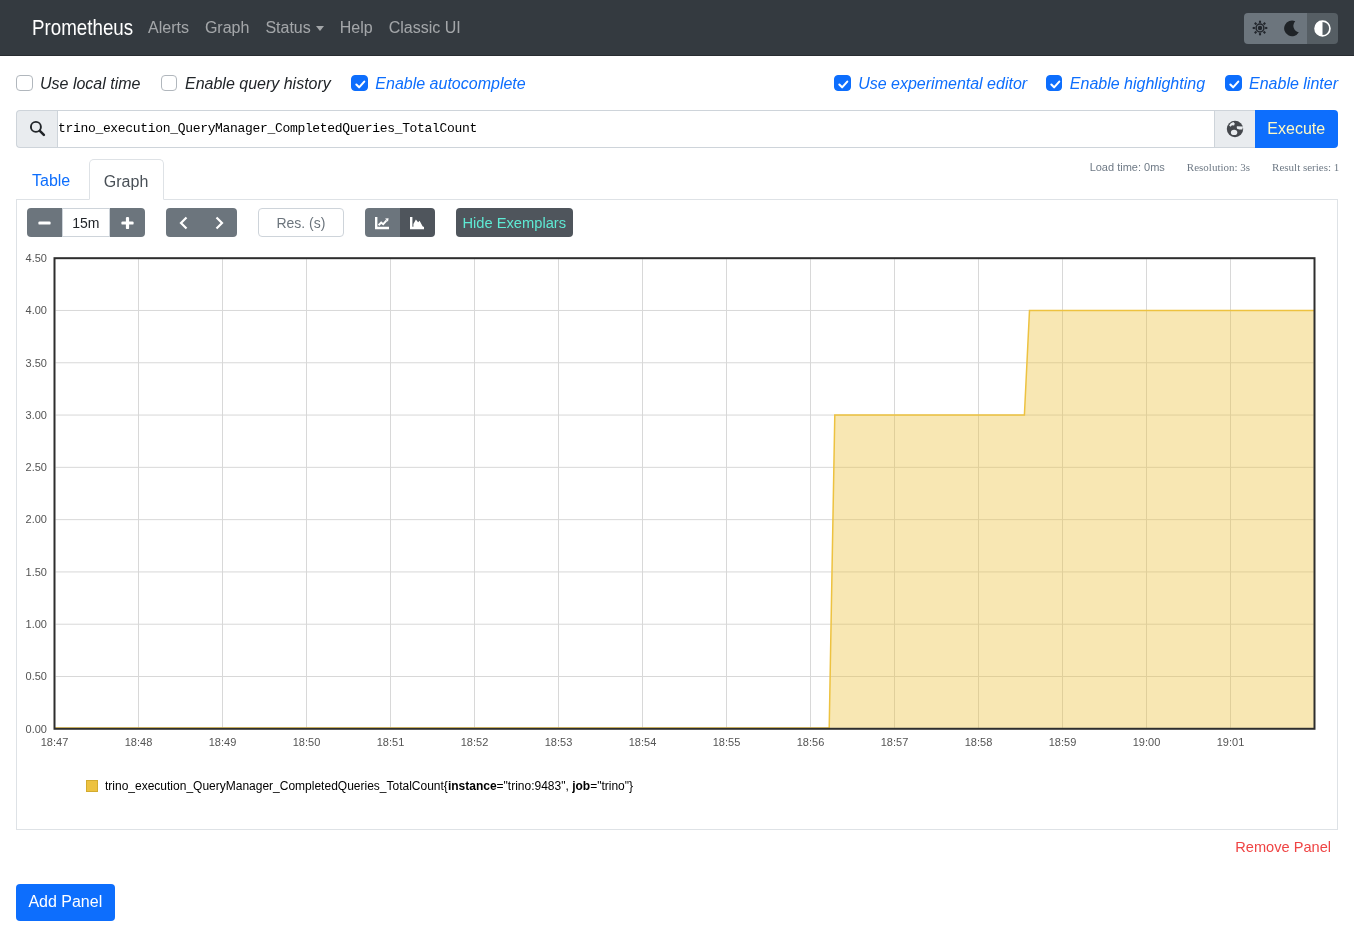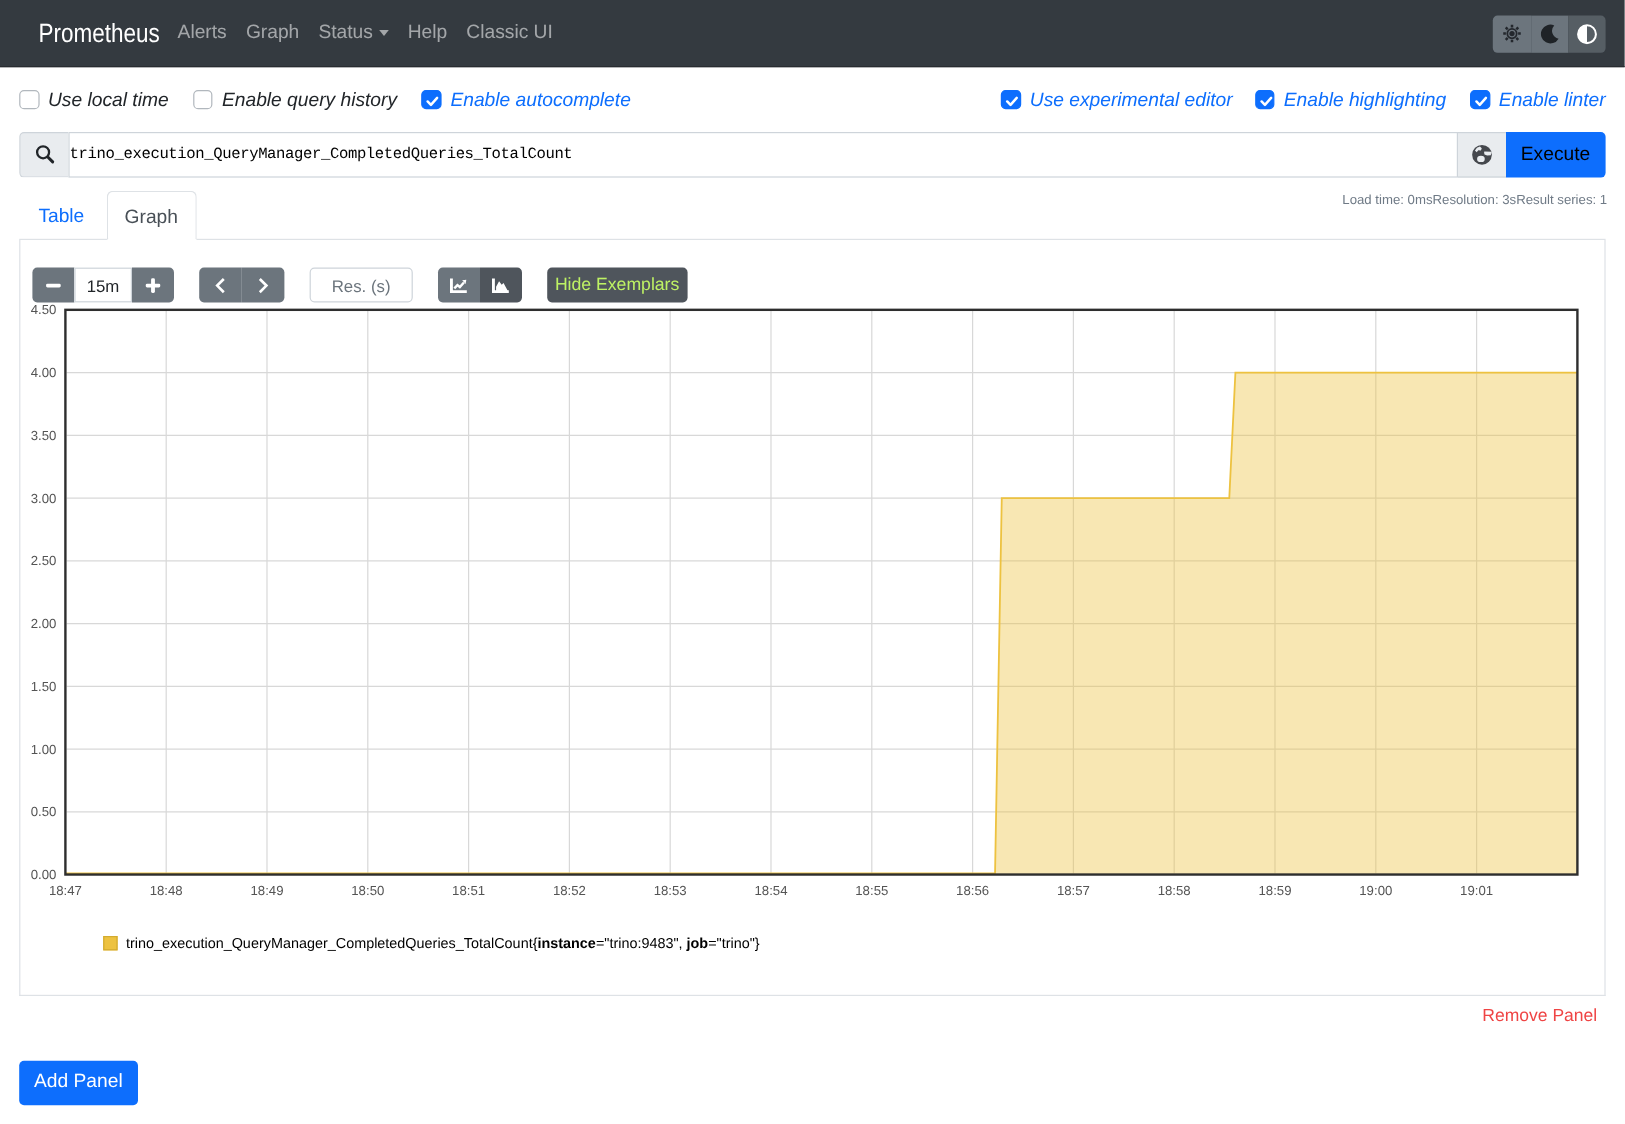--- a/index.html
+++ b/index.html
@@ -31,44 +31,44 @@
 .chk.blue label { color:#0d6efd; }
 .spacer { margin-left:auto; }
 
 .qrow { position:absolute; left:16px; right:16px; top:110px; height:37.5px; display:flex; }
 .qaddon { width:41px; background:#e9ecef; border:1px solid #ced4da;
   display:flex; align-items:center; justify-content:center; flex:none; }
 .qaddon.l { border-radius:4px 0 0 4px; border-right:none; }
 .qaddon.r { border-radius:0; border-left:none; border-right:none; width:40px; }
 .qinput { flex:1; border:1px solid #ced4da; background:#fff; display:flex; align-items:center;
   font-family:"Liberation Mono", monospace; font-size:13px; letter-spacing:-0.32px; color:#000; }
-.execbtn { width:83.5px; background:#0d6efd; color:#000000; font-size:16px; border-radius:0 4px 4px 0;
+.execbtn { width:83.5px; background:#0d6efd; color:#fef9c3; font-size:16px; border-radius:0 4px 4px 0;
   display:flex; align-items:center; justify-content:center; flex:none; }
 
 .tabsrow { position:absolute; left:16px; right:16px; top:158.8px; height:41px;
   border-bottom:1px solid #dee2e6; display:flex; }
 .tab { height:41px; padding:10.5px 16px 5.5px; font-size:16px; line-height:24px; }
 .tab.inactive { color:#0d6efd; margin-right:2.3px; }
 .tab.active { background:#fff; border:1px solid #dee2e6; border-bottom:1px solid #fff;
   border-radius:5px 5px 0 0; color:#495057; width:75px; text-align:center; padding:10.5px 0 5.5px; }
 .stats { position:absolute; right:14.7px; top:160.5px; font-size:11px; color:#6f7a86; }
-.stats span { margin-left:0; }
+.stats span { margin-left:22px;font-family:Liberation Serif, serif; }
 
 .panel { position:absolute; left:16px; right:16px; top:199.8px; height:630.7px;
   border:1px solid #dee2e6; border-top:none; }
-.toolbar { position:absolute; left:10px; top:23px; height:29.5px; display:flex; }
+.toolbar { position:absolute; left:10px; top:8px; height:29.5px; display:flex; }
 .grp { display:flex; margin-right:21px; height:29.5px; }
 .gbtn { background:#6c757d; color:#fff; display:flex; align-items:center; justify-content:center; }
 .gbtn.dark { background:#4f555c; }
 .rl { border-radius:4px 0 0 4px; }
 .rr { border-radius:0 4px 4px 0; }
 .tin { border:1px solid #ced4da; background:#fff; font-size:14px; color:#212529;
   display:flex; align-items:center; justify-content:center; }
 .ph { color:#6c757d; }
-.hidex { background:#4f555c; color:#bef264; font-size:14.7px; border-radius:4px;
+.hidex { background:#4f555c; color:#5eead4; font-size:14.7px; border-radius:4px;
   display:flex; align-items:center; justify-content:center; width:117px; }
 
 .legend { position:absolute; left:69px; top:579px; font-size:12px; color:#000;
   display:flex; align-items:center; }
 .sw { width:12px; height:12px; background:#edc240; border:1px solid #d3ab2f;
   margin-right:7px; flex:none; }
 
 .removep { position:absolute; right:23px; top:838.5px; font-size:14.6px; color:#ef4444; }
 .addp { position:absolute; left:16px; top:883.7px; width:98.6px; height:37.6px;
   background:#0d6efd; border-radius:4px; color:#ffffff; font-size:16px;

